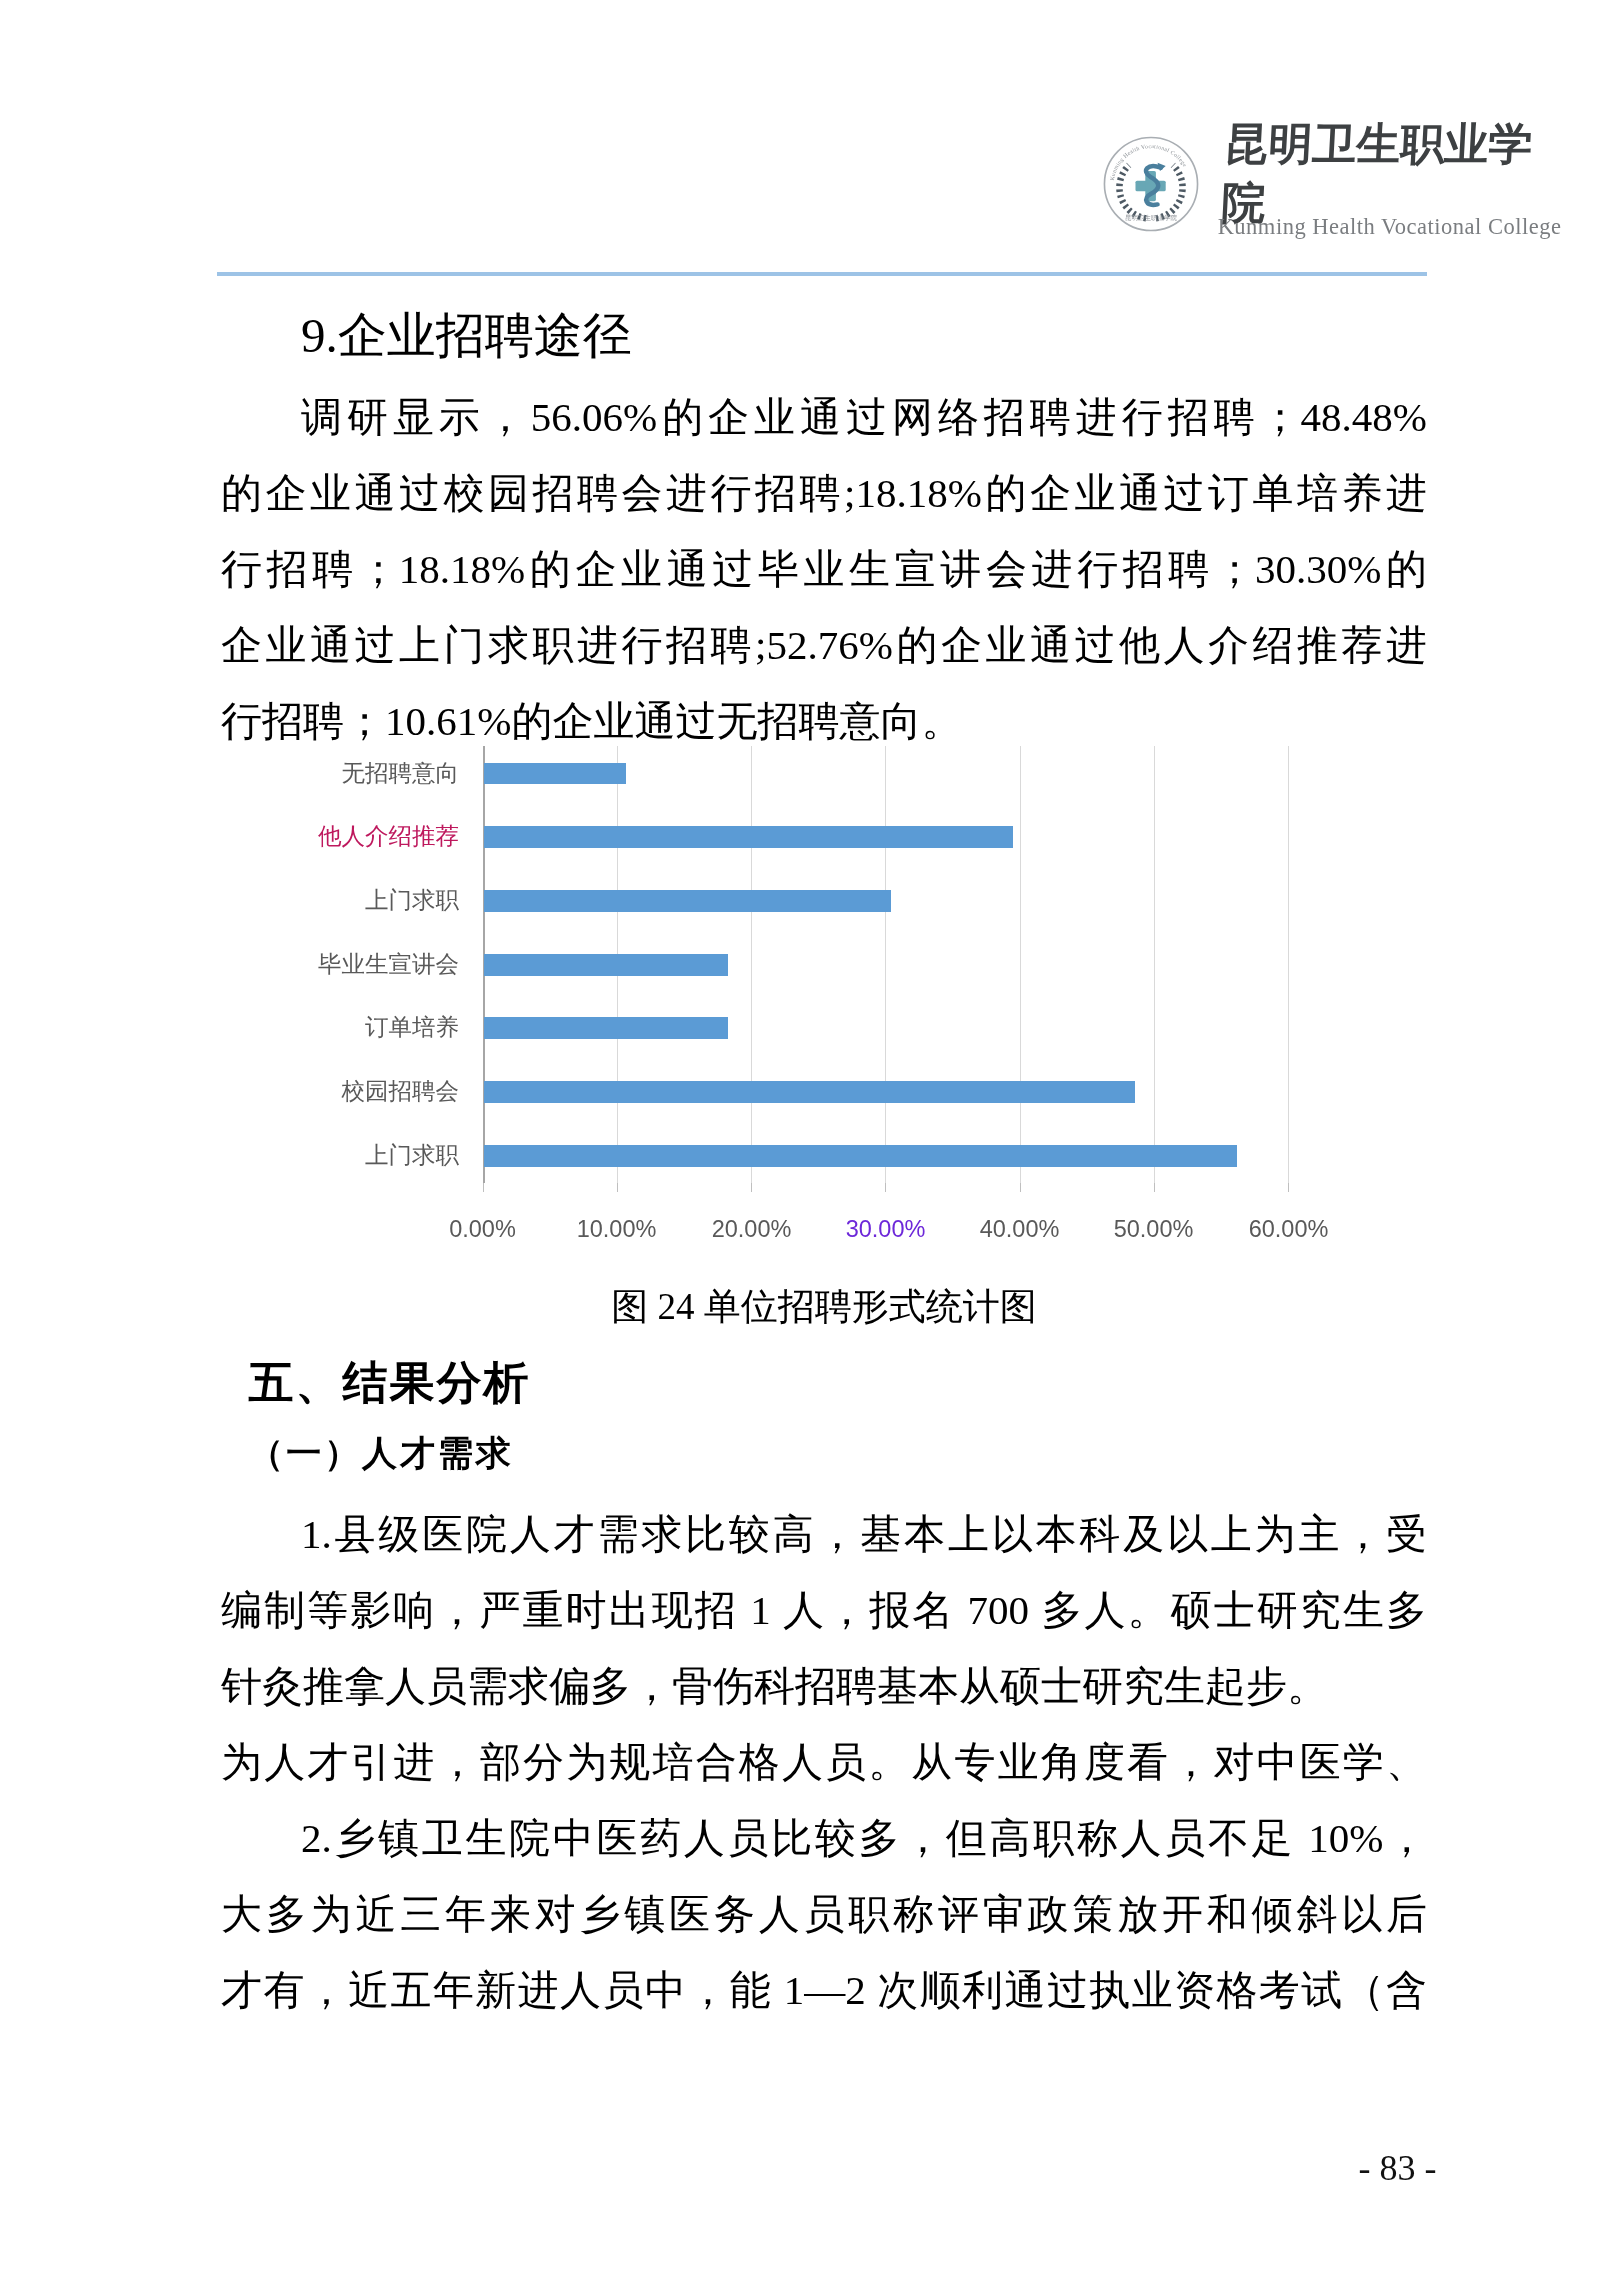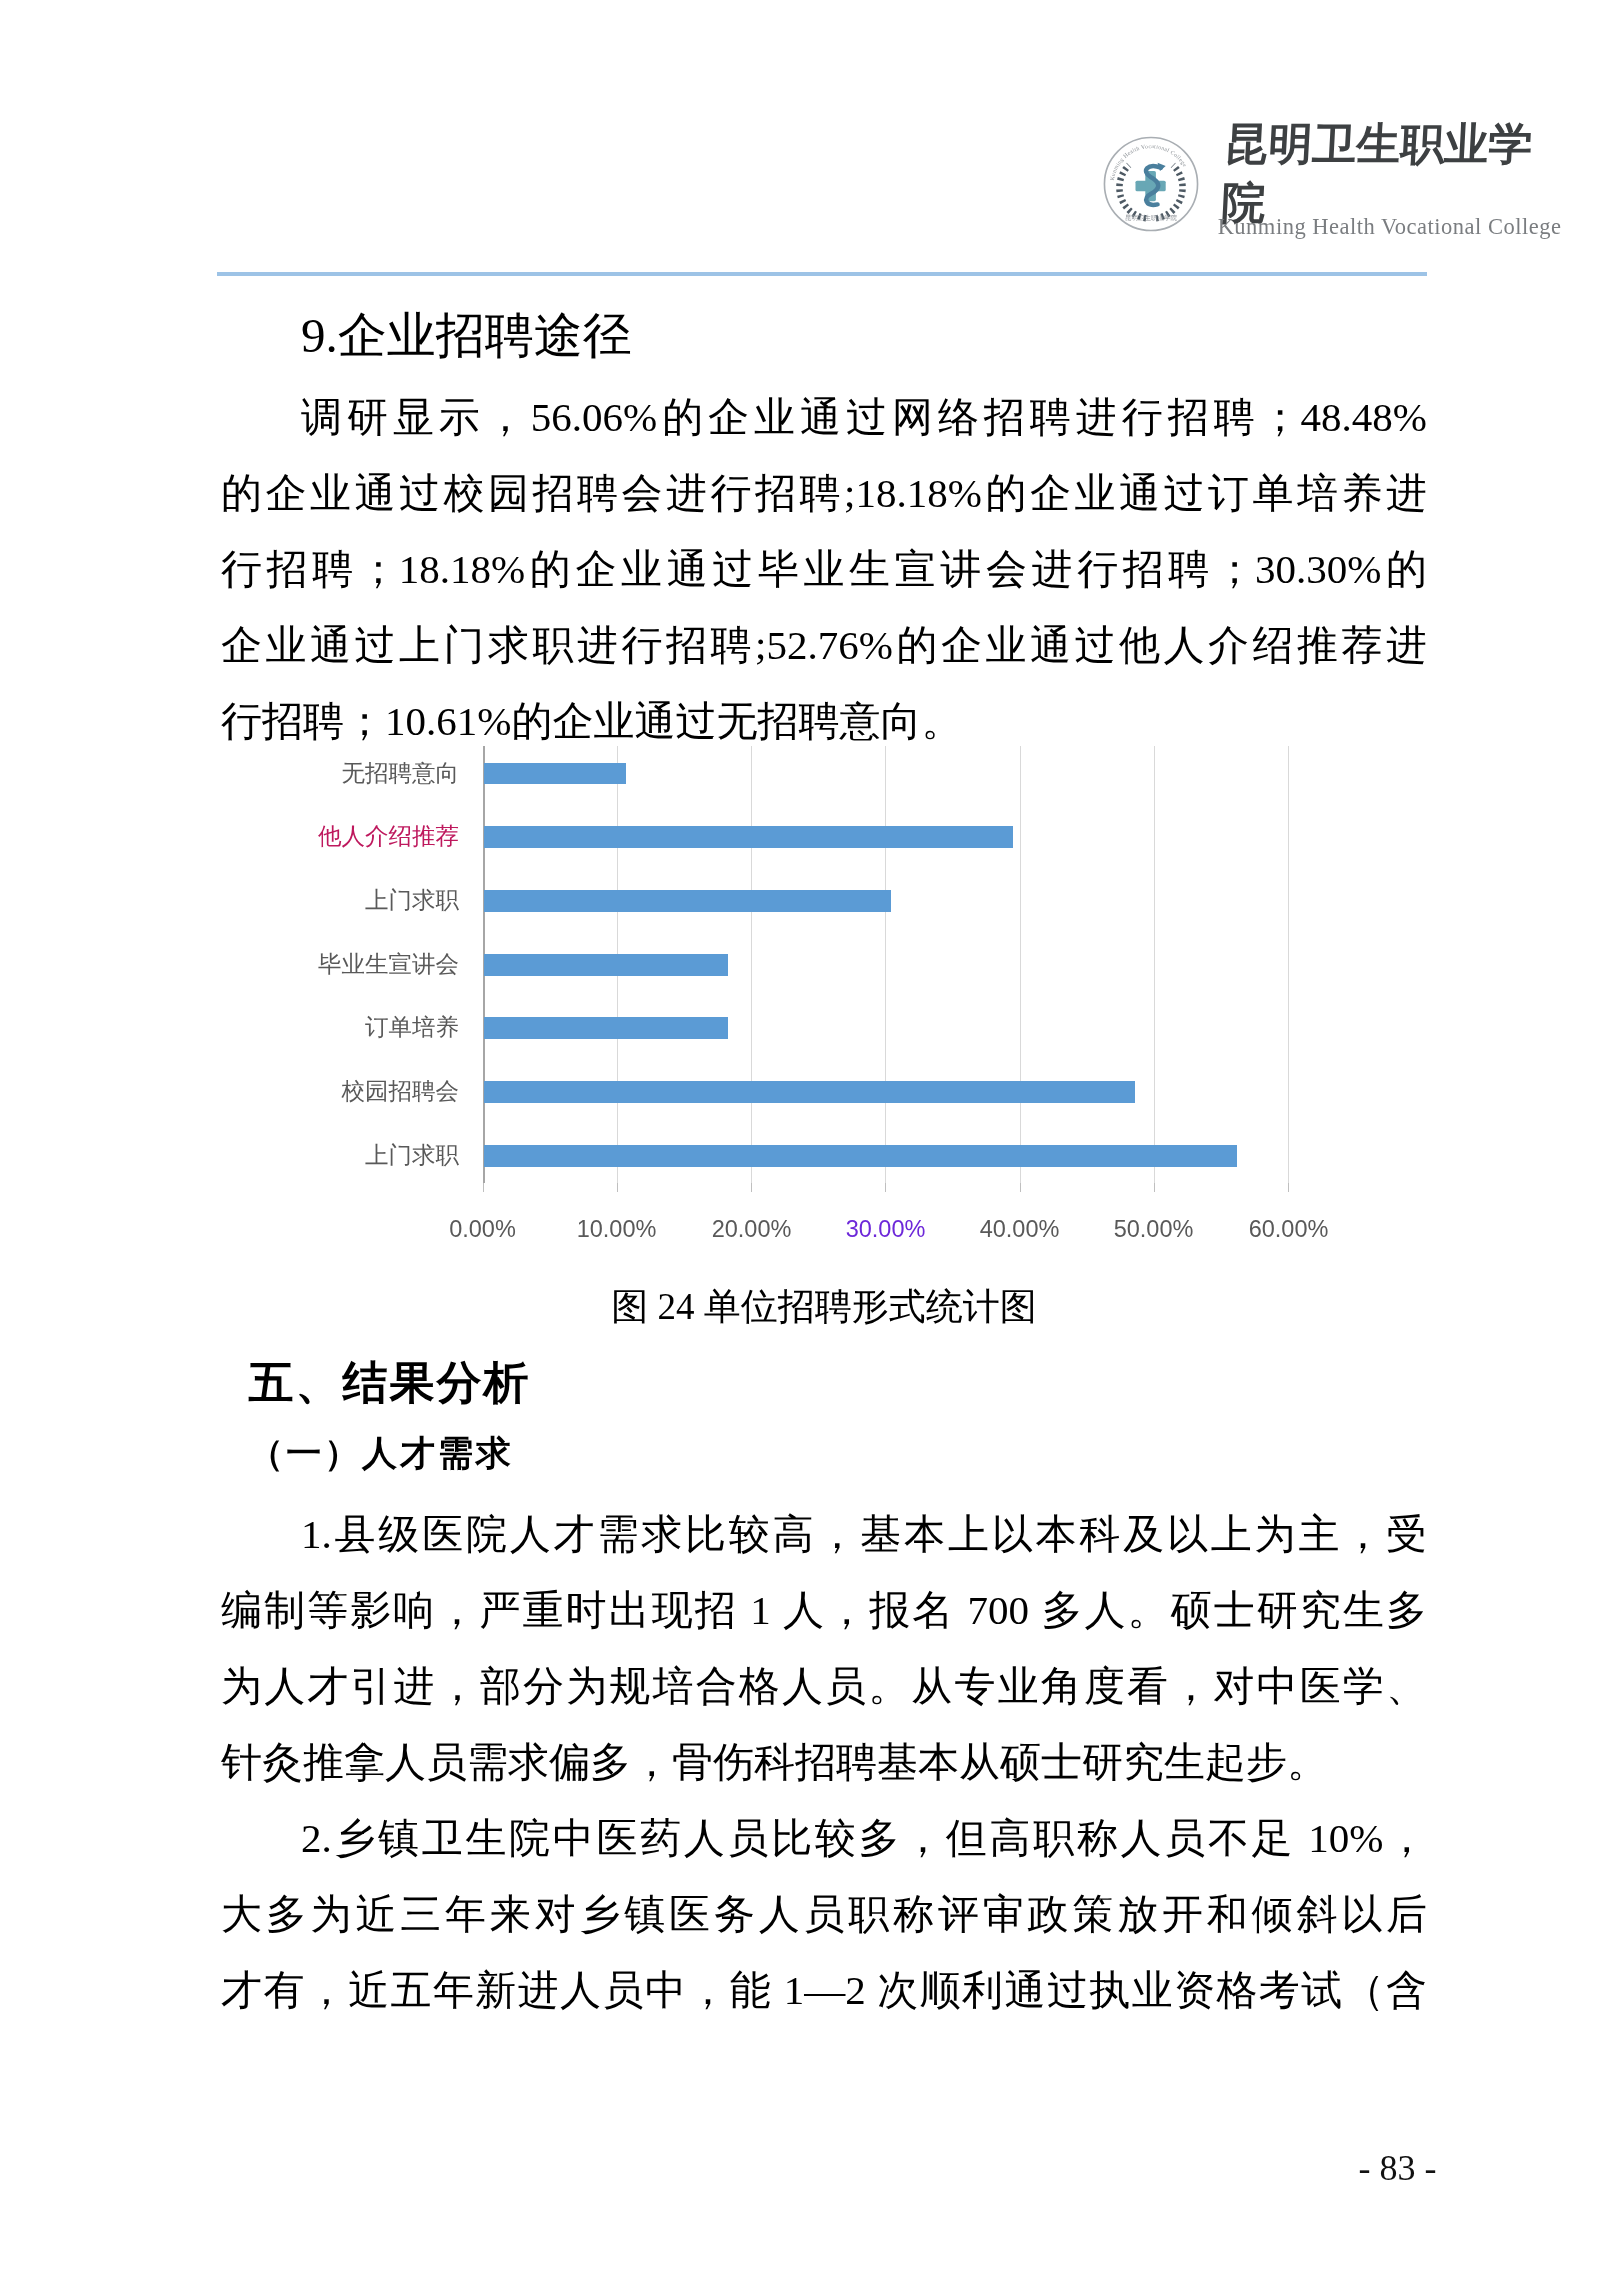--- a/index.html
+++ b/index.html
@@ -121,22 +121,22 @@
     </div>
 
   <div class="fig-cap">图 24 单位招聘形式统计图</div>
 
   <div class="h-five">五、结果分析</div>
   <div class="h-sub">（一）人才需求</div>
 
   <div class="txtcol" style="top:1496px">
     <div class="tline just indent">1.县级医院人才需求比较高，基本上以本科及以上为主，受</div>
     <div class="tline just">编制等影响，严重时出现招 1 人，报名 700 多人。硕士研究生多</div>
+    <div class="tline">针灸推拿人员需求偏多，骨伤科招聘基本从硕士研究生起步。</div>
     <div class="tline just">为人才引进，部分为规培合格人员。从专业角度看，对中医学、</div>
-    <div class="tline">针灸推拿人员需求偏多，骨伤科招聘基本从硕士研究生起步。</div>
     <div class="tline just indent">2.乡镇卫生院中医药人员比较多，但高职称人员不足 10%，</div>
     <div class="tline just">大多为近三年来对乡镇医务人员职称评审政策放开和倾斜以后</div>
     <div class="tline just">才有，近五年新进人员中，能 1—2 次顺利通过执业资格考试（含</div>
   </div>
 
   <div class="pagenum">- 83 -</div>
 
 </div>
 
 

